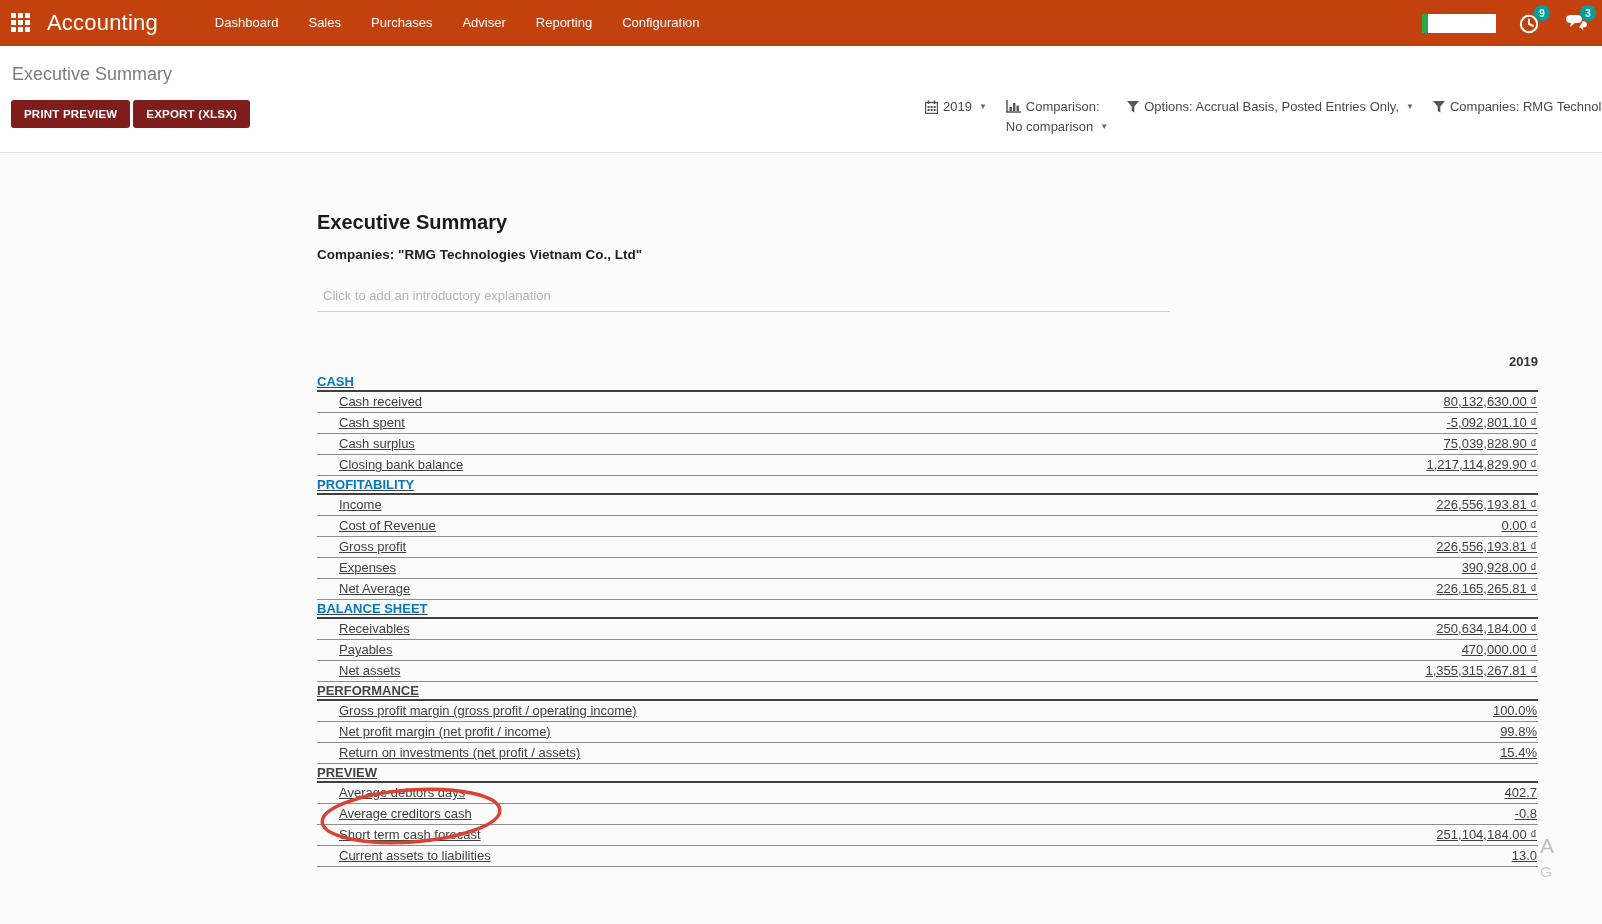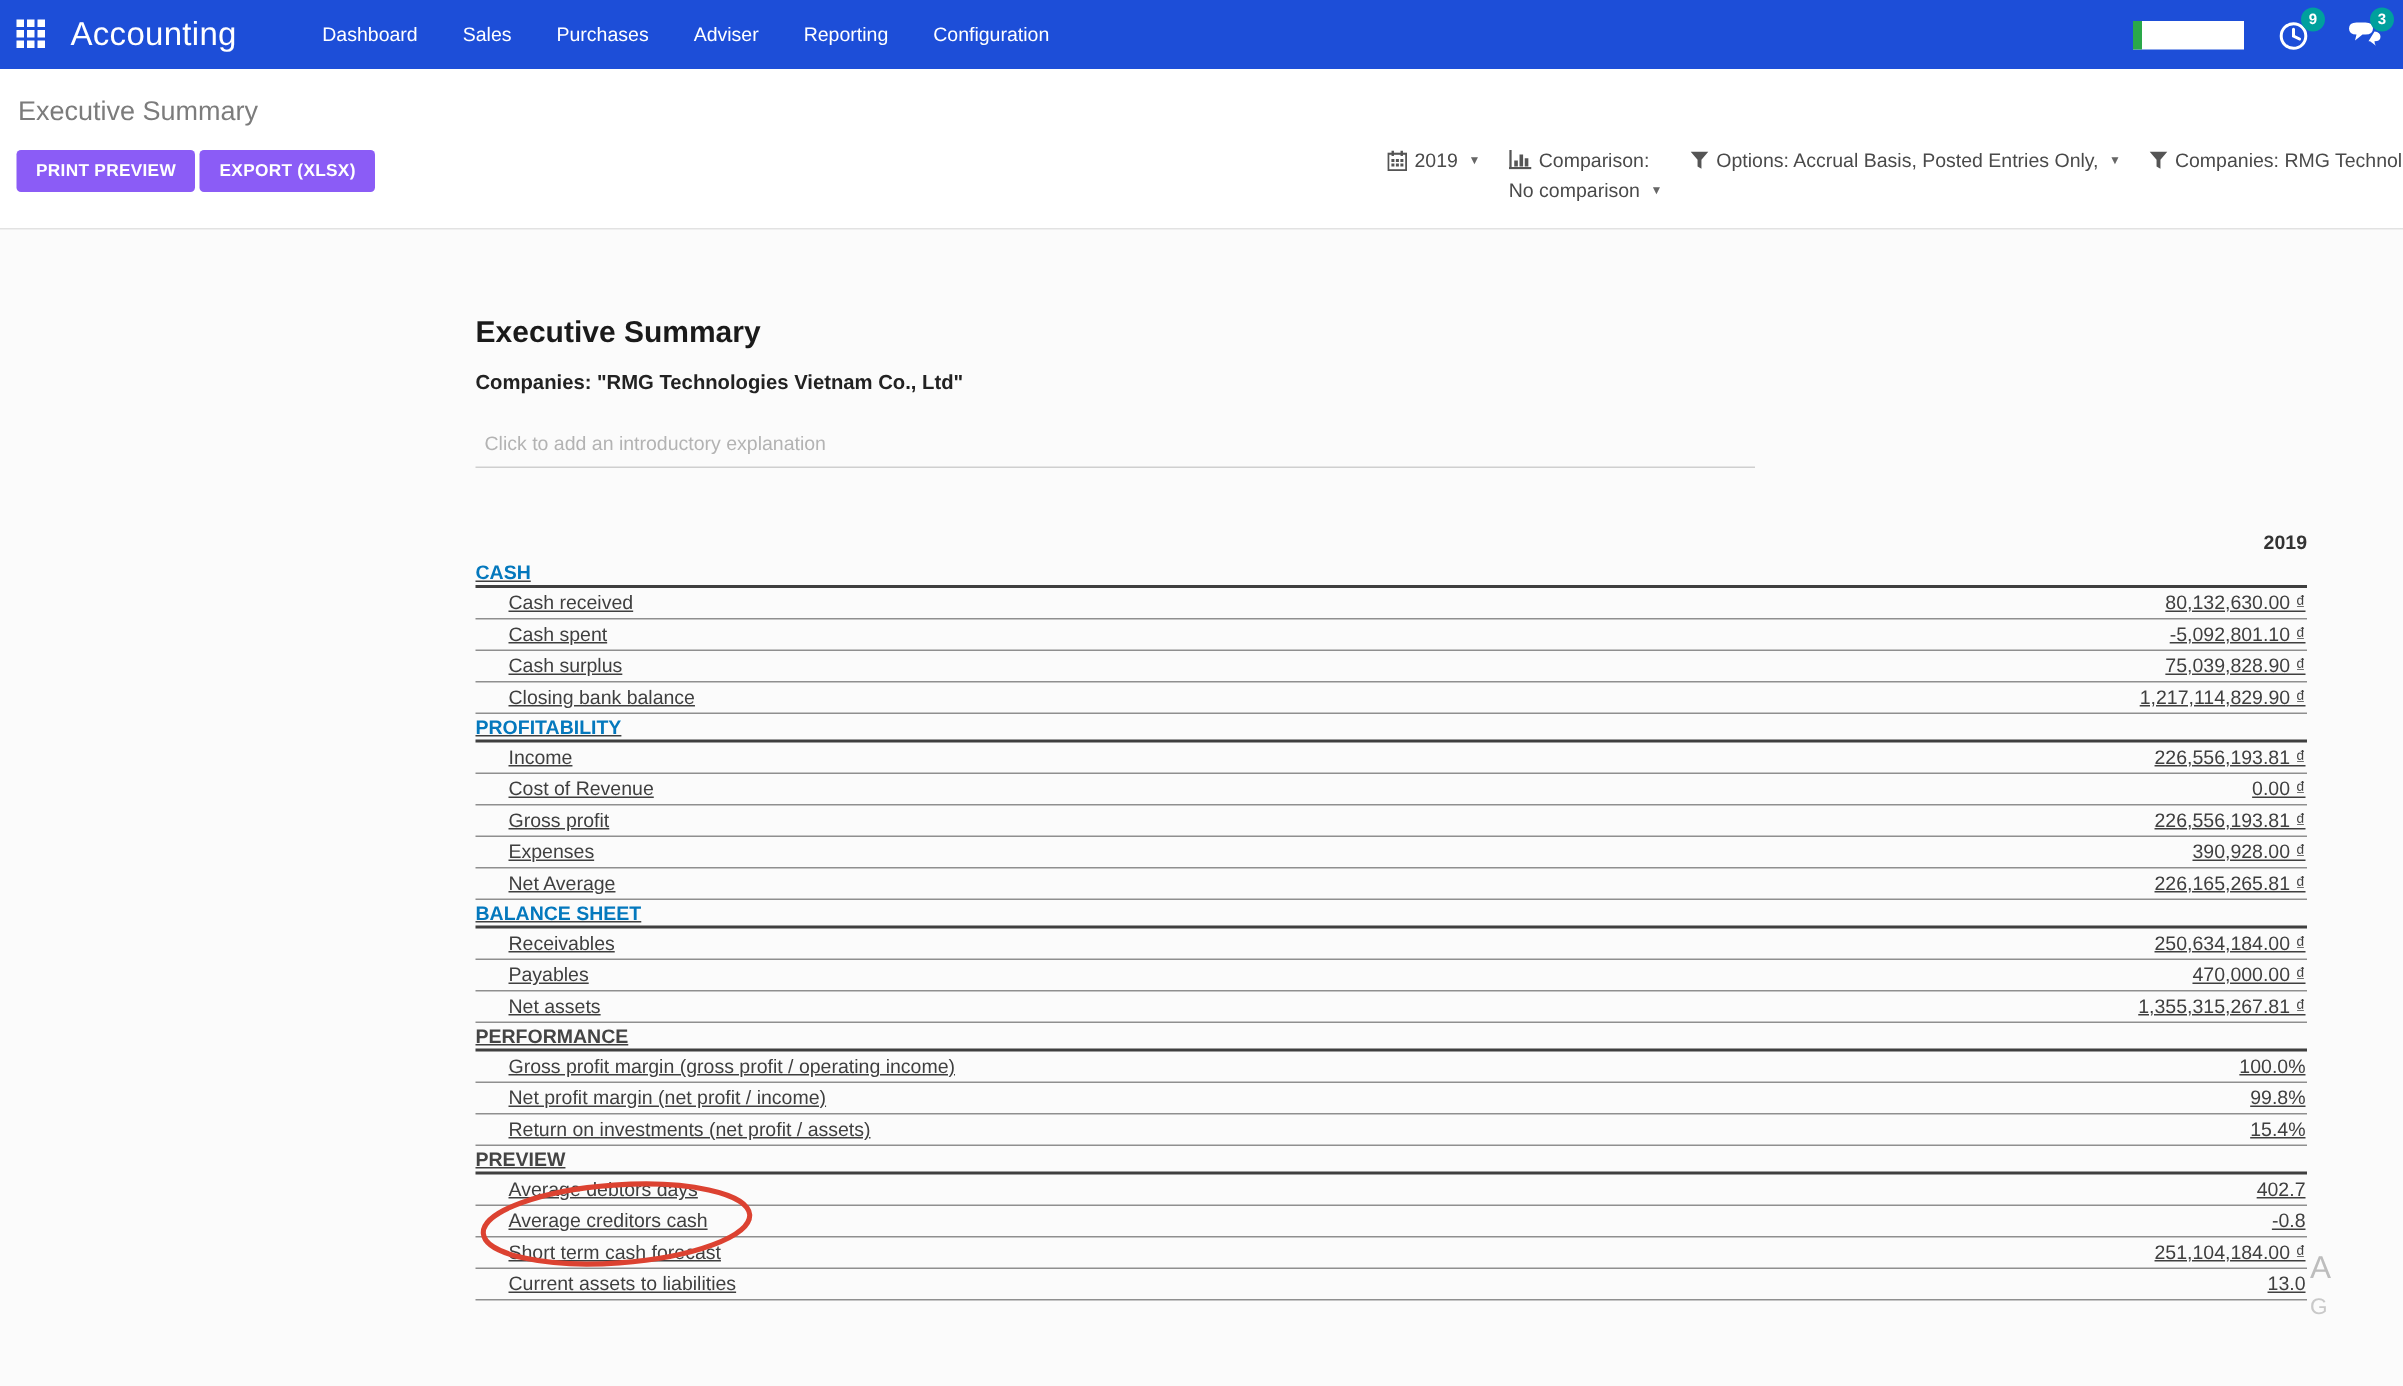--- a/index.html
+++ b/index.html
@@ -1,40 +1,40 @@
 <!DOCTYPE html>
 <html><head>
 <meta charset="utf-8">
 <style>
   * { margin:0; padding:0; box-sizing:border-box; }
   html,body { width:1602px; height:924px; overflow:hidden;
     font-family:"Liberation Sans","DejaVu Sans",sans-serif; background:#fbfbfb; }
 
   
   .navbar { position:absolute; top:0; left:0; width:1602px; height:46px;
-    background:#1d4ed8; display:flex; align-items:center; color:#fff; }
+    background:#c2410c; display:flex; align-items:center; color:#fff; }
   .apps-grid { margin-left:11px; width:21px; height:20px; display:grid;
     grid-template-columns:repeat(3,5px); grid-template-rows:repeat(3,5px); gap:2px; cursor:pointer; }
   .apps-grid i { background:#fff; display:block; }
   .brand { font-size:22px; font-weight:500; margin-left:15px; letter-spacing:.2px; cursor:pointer; }
   .nav-menus { list-style:none; display:flex; margin-left:42px; height:46px; }
   .nav-menus li { padding:0 15px; line-height:46px; font-size:13px; cursor:pointer; }
   .systray { position:absolute; right:14px; top:0; height:46px; display:flex; align-items:center; gap:22px; }
   .user-box { width:74px; height:19px; background:#fff; border-left:6px solid #2aa84a; }
   .tray-item { position:relative; width:24px; height:24px; cursor:pointer; }
   .badge { position:absolute; top:-6px; right:-8px; min-width:16px; height:16px; border-radius:50%;
     background:#00a09d; color:#fff; font-size:10px; font-weight:700;
     display:flex; align-items:center; justify-content:center; }
 
   
   .control-panel { position:absolute; top:46px; left:0; width:1602px; height:107px;
     background:#fff; border-bottom:1px solid #e2e2e2; }
   .breadcrumb { position:absolute; left:12px; top:18px; font-size:18px; color:#7c7c7c; }
   .cp-buttons { position:absolute; left:11px; top:54px; display:flex; gap:3px; }
-  .btn-primary { background:#8b5cf6; color:#fff; border:none; border-radius:3px;
+  .btn-primary { background:#7f1d1d; color:#fff; border:none; border-radius:3px;
     font-family:inherit; font-size:11.5px; font-weight:700; letter-spacing:.2px;
     padding:8px 13px; cursor:pointer; }
   .filters { position:absolute; left:925px; top:53px; width:760px; display:flex;
     align-items:flex-start; gap:19px; font-size:13px; color:#4a4a4a; white-space:nowrap; }
   .filter-item { display:flex; align-items:center; gap:5px; cursor:pointer; }
   .filter-stack { display:flex; flex-direction:column; gap:5px; }
   .caret { font-size:8px; color:#666; margin-left:2px; }
   .f-icon { flex:0 0 auto; }
 
   

